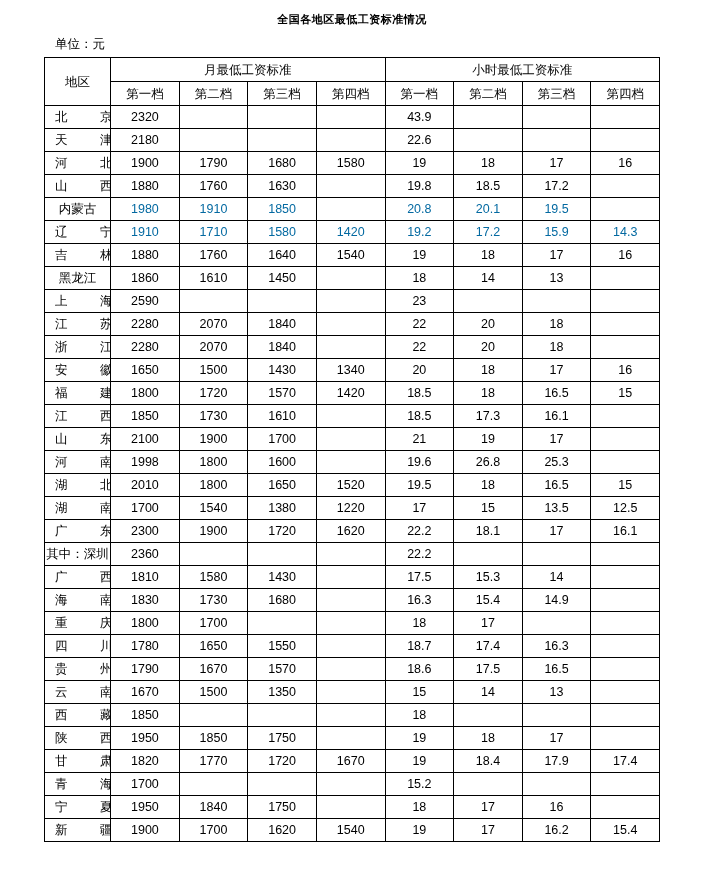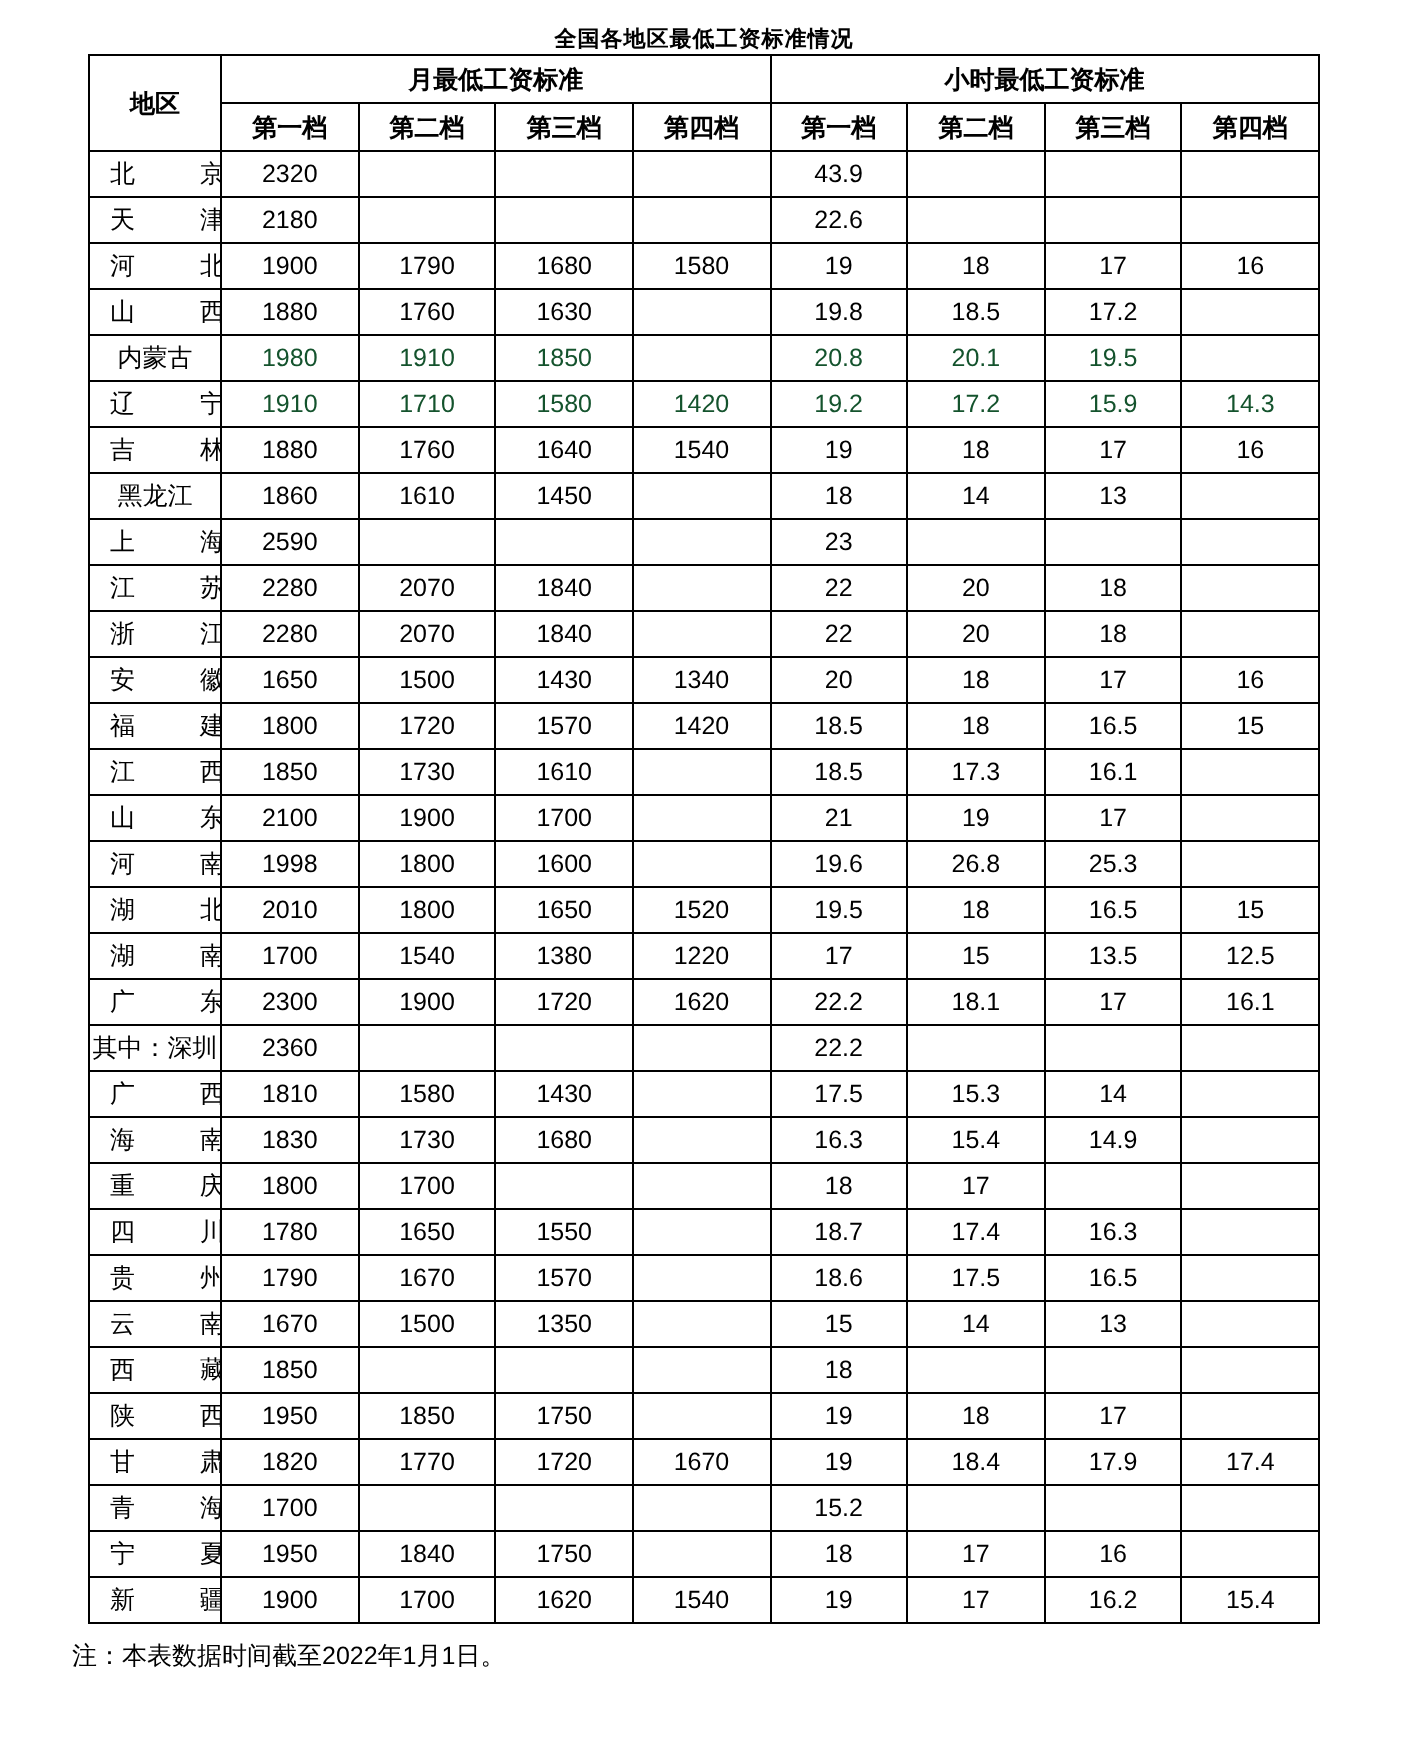--- a/index.html
+++ b/index.html
@@ -45,46 +45,47 @@
     font-size: 12.5px;
     font-weight: normal;
     text-align: center;
     height: 22px;
     line-height: 16px;
     padding: 0;
     overflow: hidden;
     white-space: nowrap;
   }
   table.wage th {
-    font-weight: bold;
+    font-weight: normal;
   }
   .col-region { width: 66px; }
   .col-val { width: 68.5px; }
   .region-cell {
     letter-spacing: 0;
   }
   .sp2 { letter-spacing: 10px; text-indent: 10px; }
   .grp-head { height: 24px; }
   .sub-head { height: 24px; margin-top: 46px; }
   .region-head {
     vertical-align: middle;
   }
-  .faded { color: #14532d; }
+  .faded { color: #0369a1; }
   .note {
     font-size: 12.5px;
     margin: 8px 0 0 36px;
   }
 </style>
 </head>
 <body>
 
 <div class="page">
 
   <div class="title">全国各地区最低工资标准情况</div>
 
+  <div class="unit">单位：元</div>
 
   <table class="wage">
     <colgroup>
       <col class="col-region">
       <col class="col-val">
         <col class="col-val">
         <col class="col-val">
         <col class="col-val">
       <col class="col-val">
         <col class="col-val">
@@ -457,15 +458,14 @@
           <td>1620</td>
           <td>1540</td>
           <td>19</td>
           <td>17</td>
           <td>16.2</td>
           <td>15.4</td>
         </tr>
       </tbody>
   </table>
 
-  <div class="note">注：本表数据时间截至2022年1月1日。</div>
 
 </div>
 
 </body></html>

